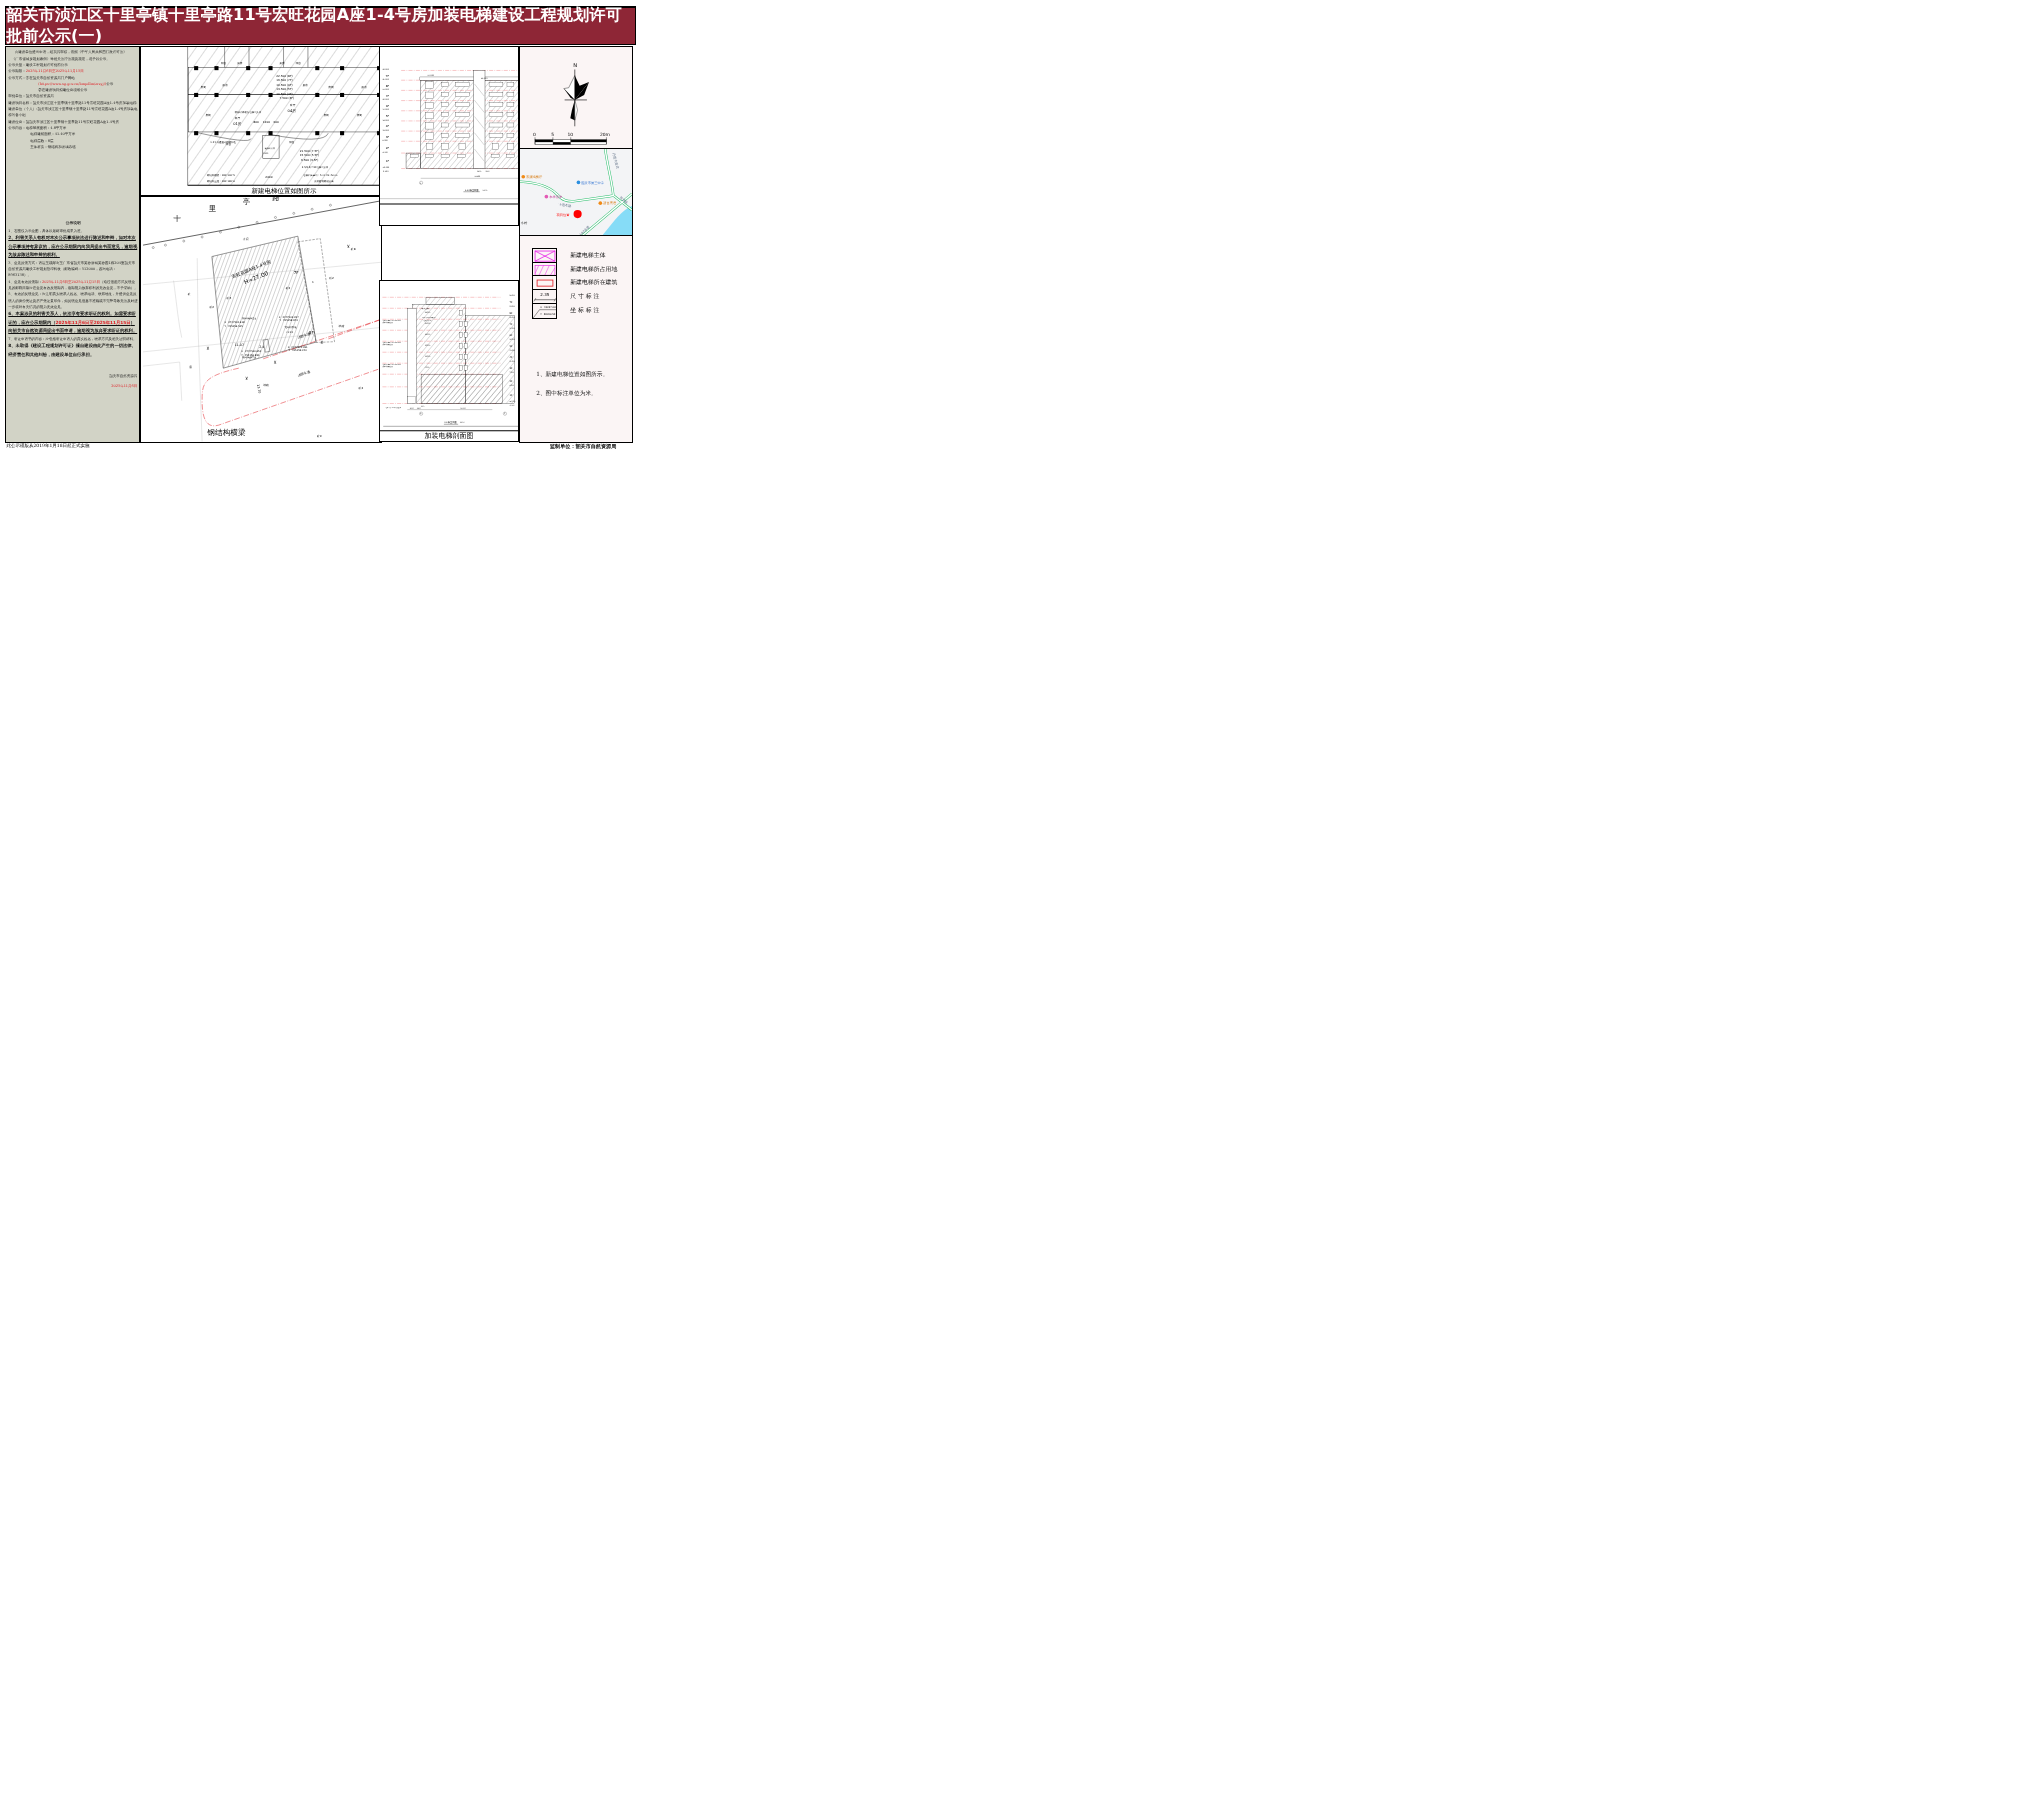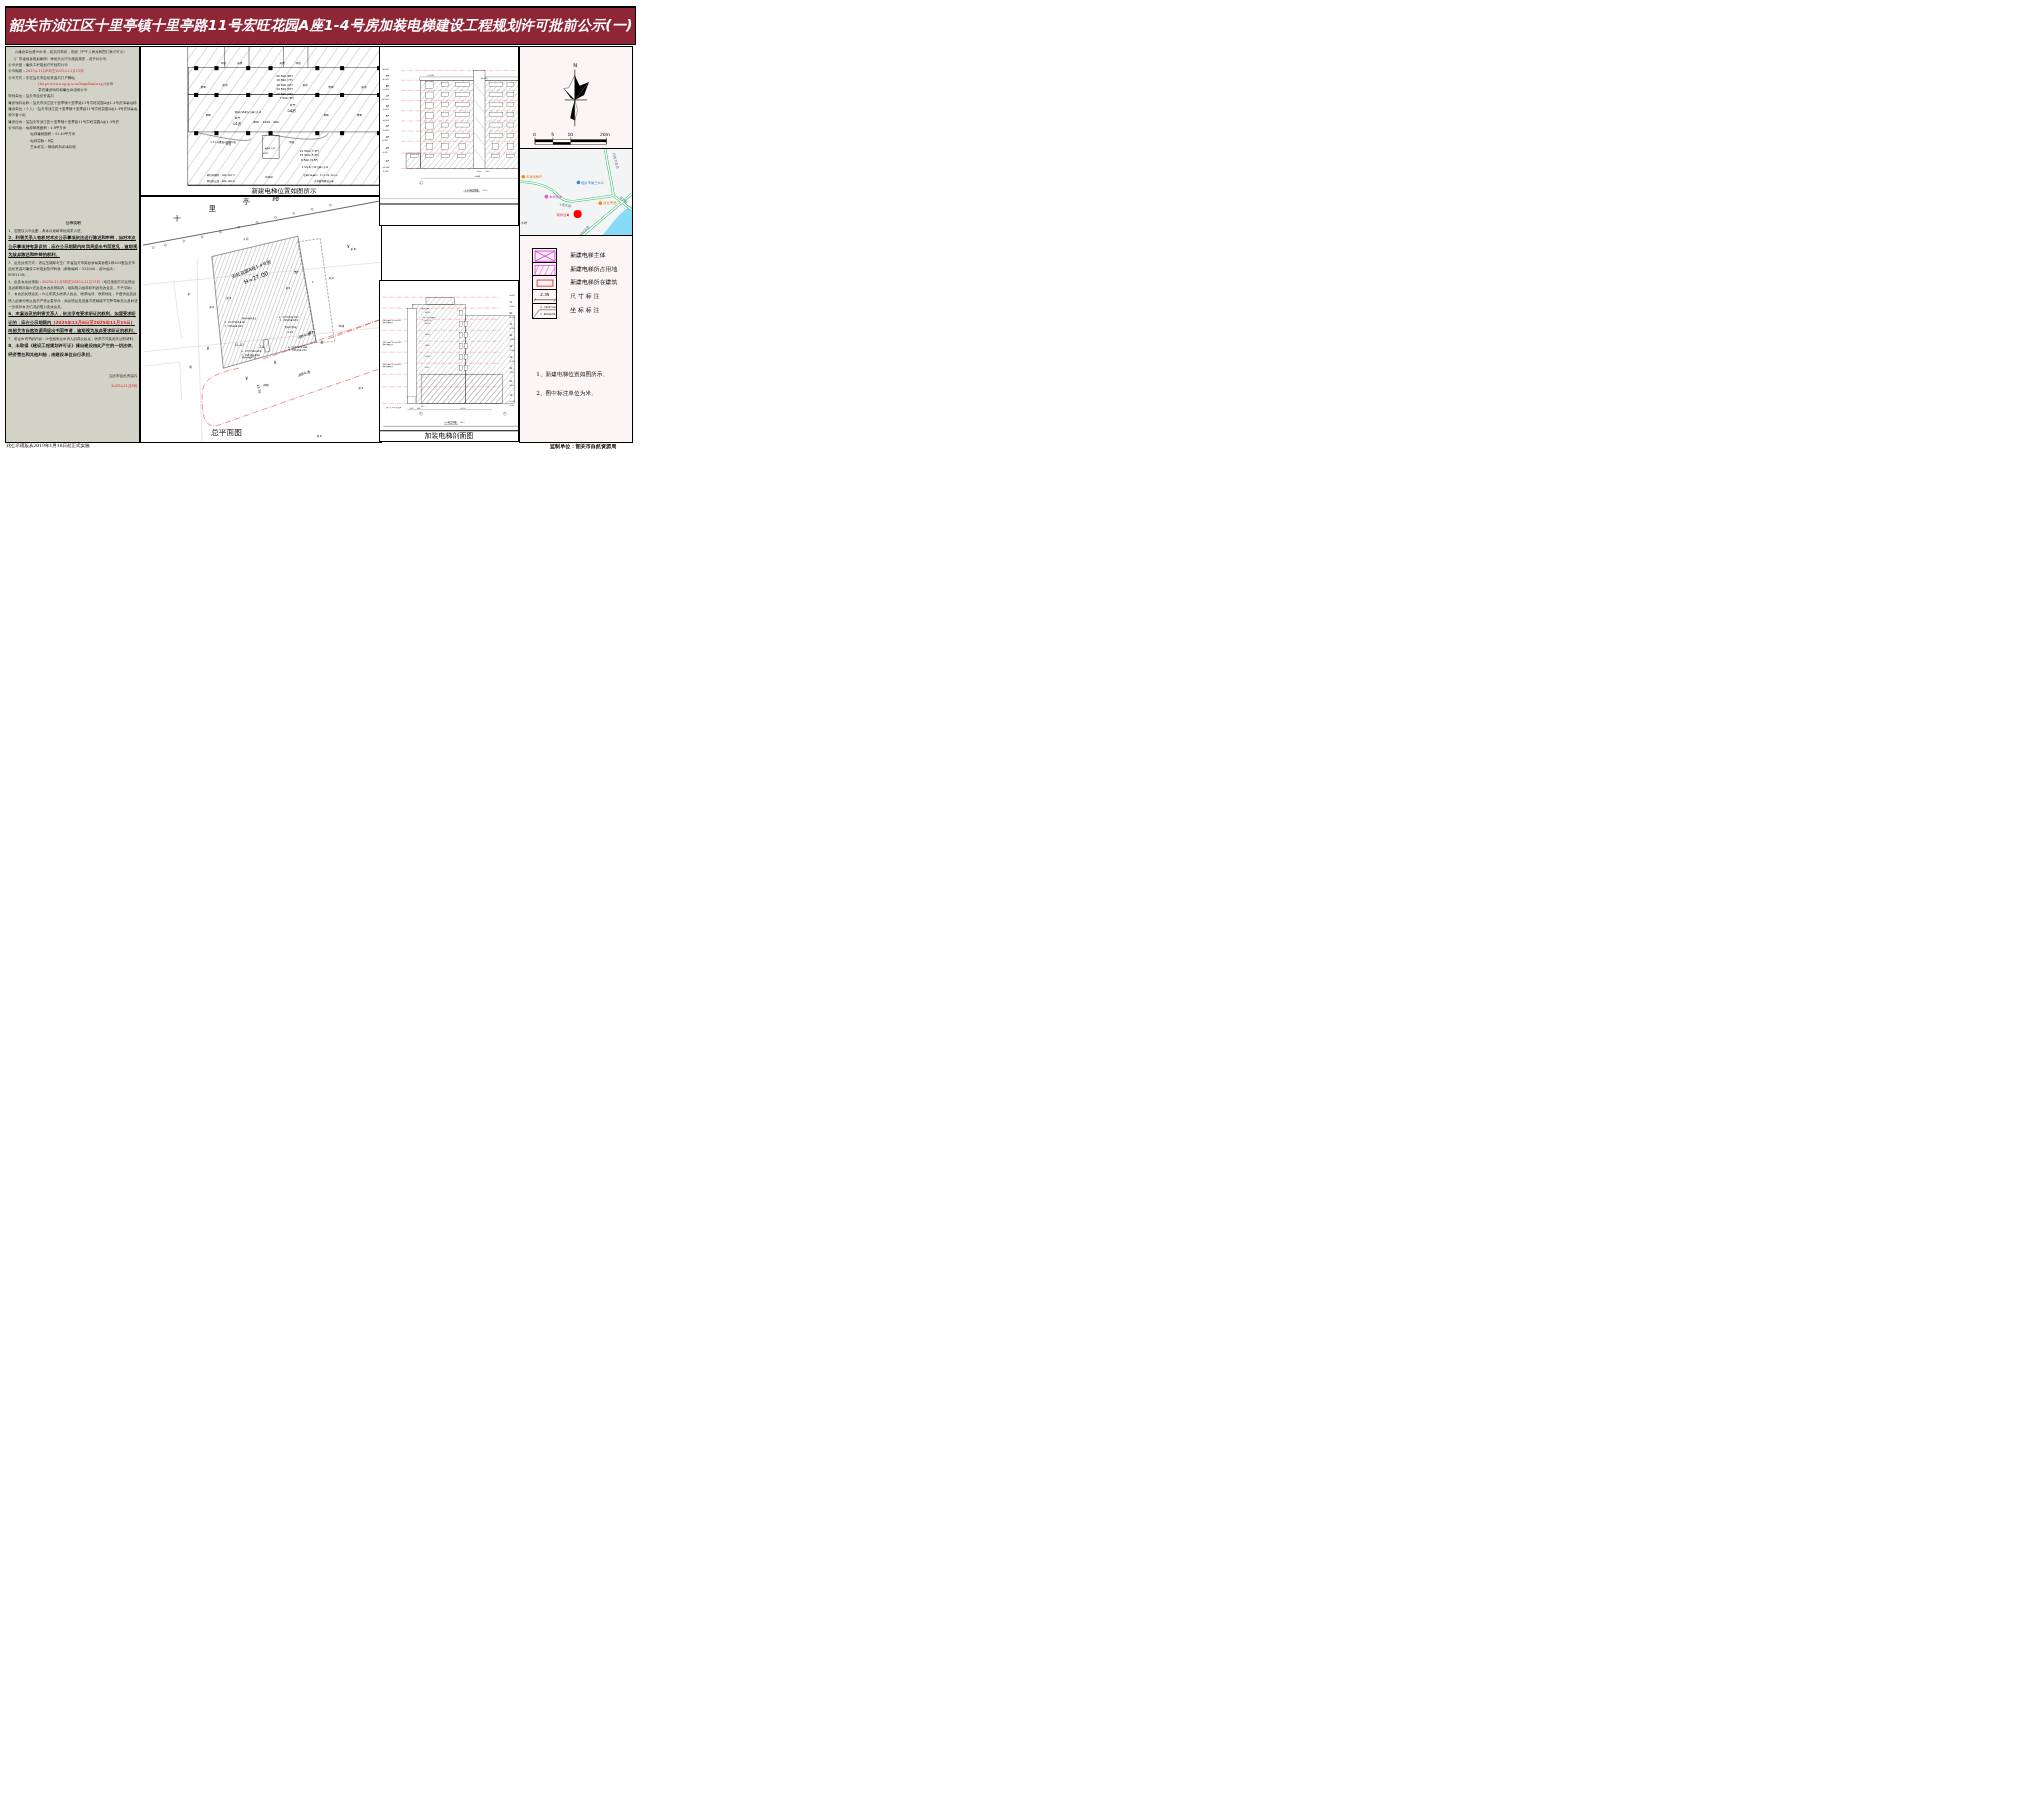--- a/index.html
+++ b/index.html
@@ -1,20 +1,20 @@
 <!DOCTYPE html>
 <html style="font-size:6.5px"><head>
 <meta charset="utf-8">
 <style>
   html,body{margin:0;padding:0;background:#fff;}
   body{width:642px;height:454px;overflow:hidden;position:relative;font-family:"DejaVu Serif","Liberation Serif",serif;}
   .sheet{position:absolute;left:0;top:0;width:642px;height:454px;background:#fff;}
   .abs{position:absolute;box-sizing:border-box;}
   .titlebar{left:5.3px;top:6.1px;width:631px;height:39px;background:#8e2636;border-top:2px solid #000;border-left:0.8px solid #000;border-right:0.8px solid #000;border-bottom:1.2px solid #000;display:flex;align-items:center;justify-content:center;}
-  .titlebar span{color:#fff;font-family:"DejaVu Sans","Liberation Sans",sans-serif;font-weight:bold;font-size:14px;letter-spacing:0.2px;font-style:italic;}
+  .titlebar span{color:#fff;font-family:"DejaVu Sans","Liberation Sans",sans-serif;font-weight:bold;font-size:16px;letter-spacing:0.2px;}
   .left-panel{left:5.3px;top:46px;width:135px;height:397px;background:#d2d3c6;border:0.8px solid #000;border-bottom:1.6px solid #000;font-size:3.5px;color:#222;padding:2.4px 1.2px 0 2px;line-height:6.3px;}
   .left-panel p{margin:0;}
   .ind{padding-left:22px;}
   .red{color:#e0191f;}
   .notes-head{text-align:center;font-weight:bold;margin-top:70px !important;margin-bottom:1.6px !important;font-family:"DejaVu Sans","Liberation Sans",sans-serif;font-size:3.7px;}
   .bold-u{font-family:"DejaVu Sans","Liberation Sans",sans-serif;font-weight:bold;font-size:4.3px;text-decoration:underline;line-height:8.5px;color:#111;}
   .bold-n{font-family:"DejaVu Sans","Liberation Sans",sans-serif;font-weight:bold;font-size:4.3px;line-height:8.5px;color:#111;}
   .sign{text-align:right;padding-right:0.8px;}
   .footer-left{left:6.5px;top:443px;font-size:4.5px;color:#000;}
   .footer-right{left:550px;top:443px;font-size:5.1px;font-weight:bold;font-family:"DejaVu Sans","Liberation Sans",sans-serif;}
@@ -248,21 +248,21 @@
         <text x="285" y="460" transform="rotate(80 285 460)">13.70</text>
       </g>
       <g font-size="11" fill="#000">
         <text x="505" y="125">⊻</text>
           <text x="440" y="360">⊻</text>
           <text x="160" y="375">⊻</text>
           <text x="255" y="450">⊻</text>
           <text x="325" y="410">⊻</text>
       </g>
     </svg>
-    <div class="caption" style="top:231px;left:0;right:auto;width:171px;font-size:7.7px;">总平面图</div>
+    <div class="caption" style="top:231px;left:0;right:auto;width:171px;font-size:7.7px;">钢结构横梁</div>
   </div>
 
   <div class="abs panel" style="left:379px;top:46px;width:140px;height:180px;">
     <svg width="140" height="180" viewBox="0 0 344 441">
       <defs>
         <pattern id="hatchC" width="10" height="10" patternUnits="userSpaceOnUse" patternTransform="rotate(40)">
           <line x1="0" y1="0" x2="0" y2="10" stroke="#000" stroke-width="0.6"></line>
         </pattern>
       </defs>
       <g stroke="#e0191f" stroke-width="0.6" stroke-dasharray="10,3,2,3">

